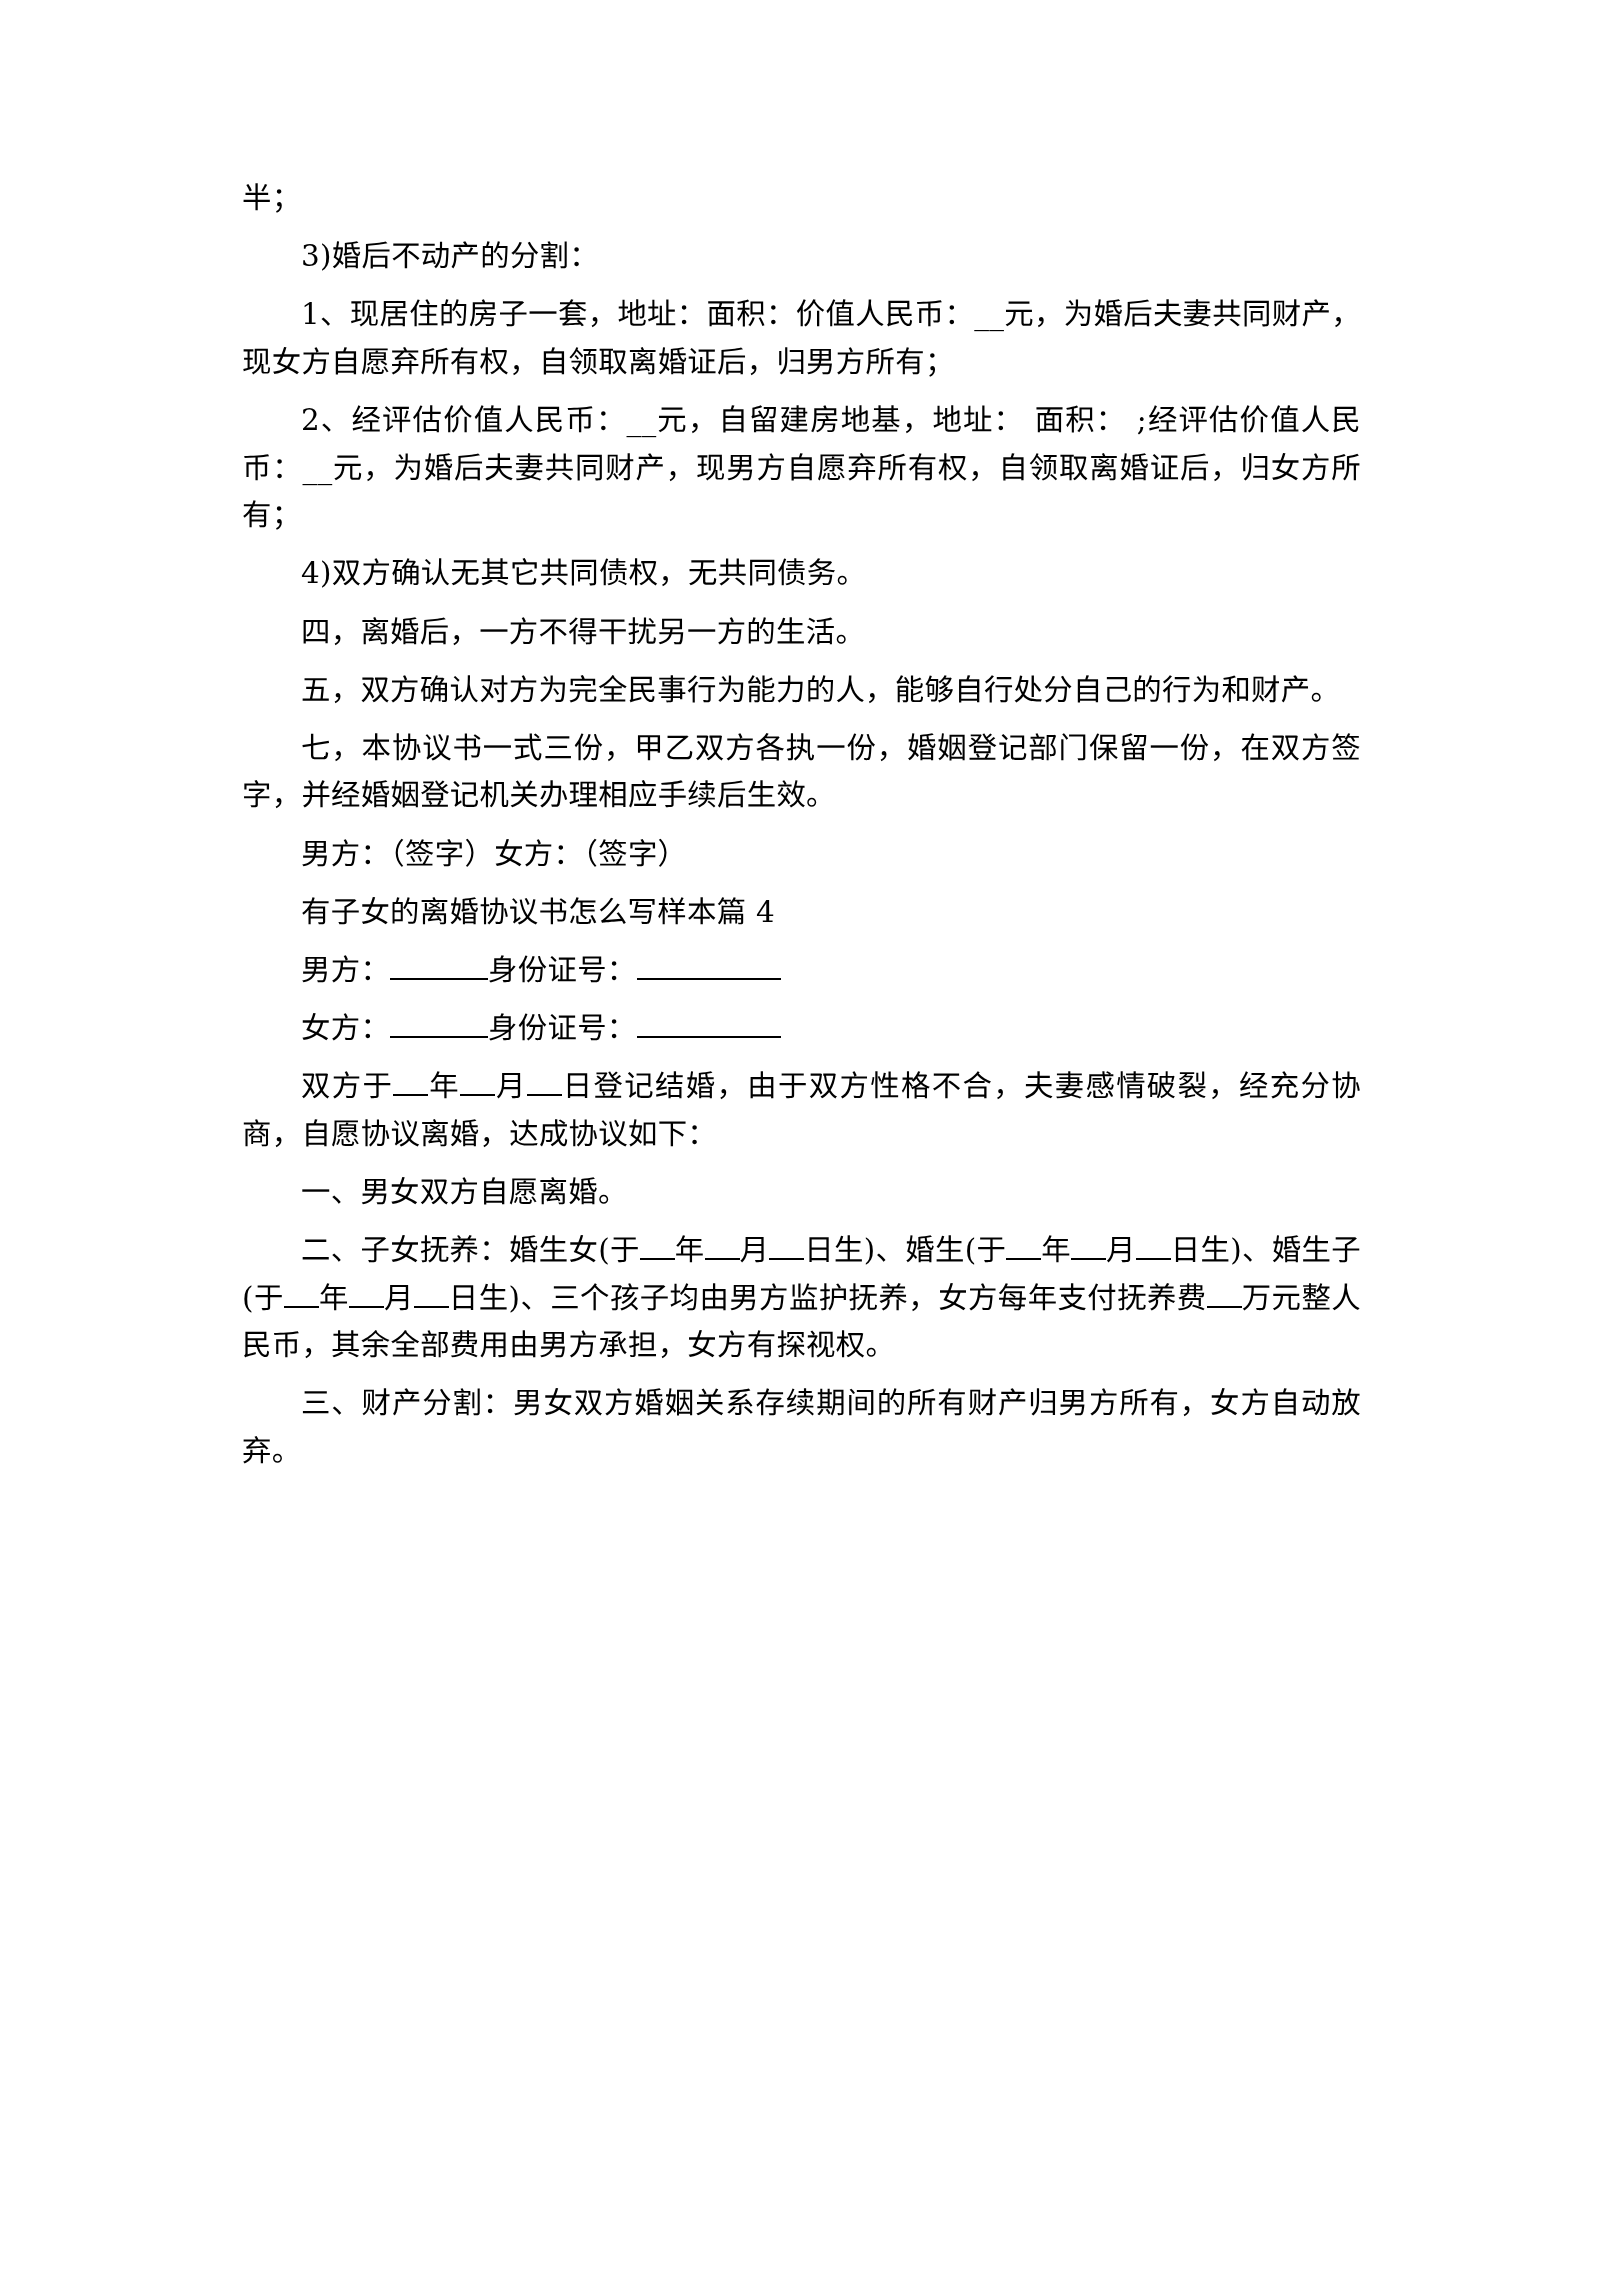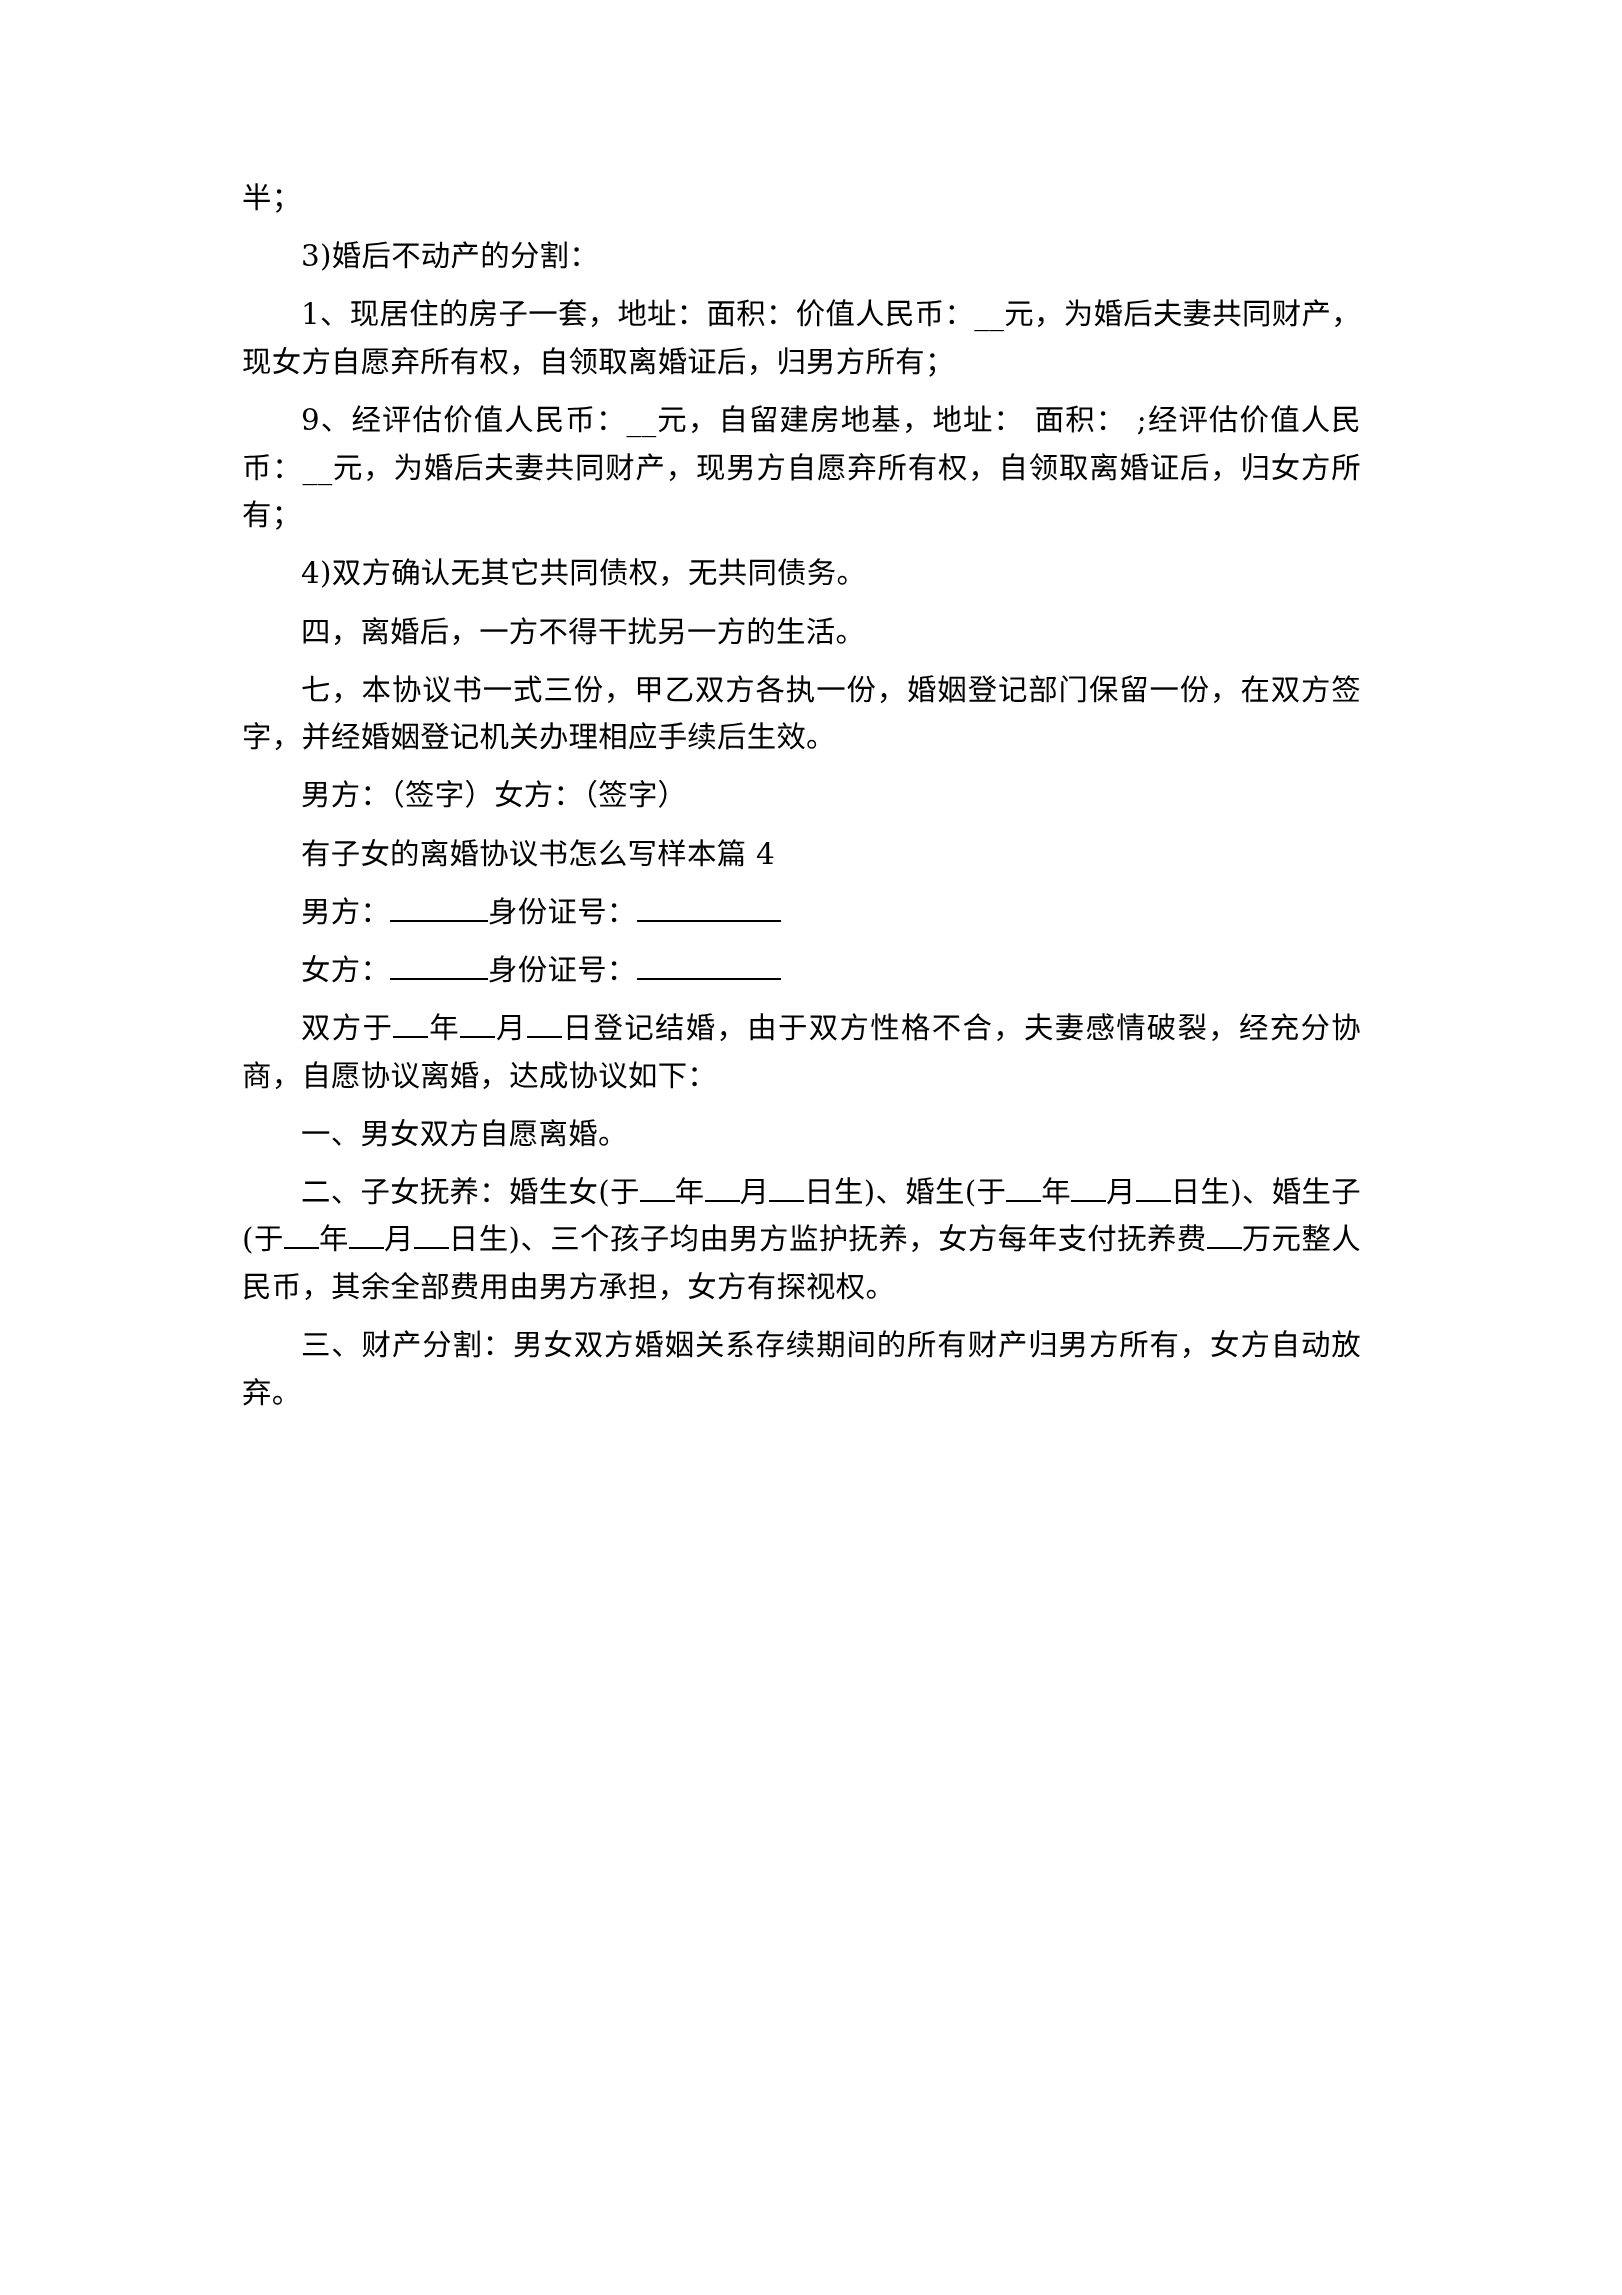--- a/index.html
+++ b/index.html
@@ -56,26 +56,27 @@
 
 <div class="page">
   <div class="content">
 
     <p class="para noindent tight">半；</p>
 
     <p class="para indent tight">3)婚后不动产的分割：</p>
 
     <p class="para indent tight">1、现居住的房子一套，地址：面积：价值人民币：__元，为婚后夫妻共同财产，现女方自愿弃所有权，自领取离婚证后，归男方所有；</p>
 
-    <p class="para indent tight">9、经评估价值人民币：__元，自留建房地基，地址： 面积： ;经评估价值人民币：__元，为婚后夫妻共同财产，现男方自愿弃所有权，自领取离婚证后，归女方所有；</p>
+    <p class="para indent tight">2、经评估价值人民币：__元，自留建房地基，地址： 面积： ;经评估价值人民币：__元，为婚后夫妻共同财产，现男方自愿弃所有权，自领取离婚证后，归女方所有；</p>
 
     <p class="para indent tight">4)双方确认无其它共同债权，无共同债务。</p>
 
     <p class="para indent tight">四，离婚后，一方不得干扰另一方的生活。</p>
 
+    <p class="para indent tight">五，双方确认对方为完全民事行为能力的人，能够自行处分自己的行为和财产。</p>
 
 
     <p class="para indent tight">七，本协议书一式三份，甲乙双方各执一份，婚姻登记部门保留一份，在双方签字，并经婚姻登记机关办理相应手续后生效。</p>
 
     <p class="para indent tight">男方：（签字）女方：（签字）</p>
 
 
     <p class="para indent tight">有子女的离婚协议书怎么写样本篇 4</p>
 
     <p class="para indent tight"><span>男方：</span><span class="blank-line bl-md"></span><span>身份证号：</span><span class="blank-line bl-lg"></span></p>

